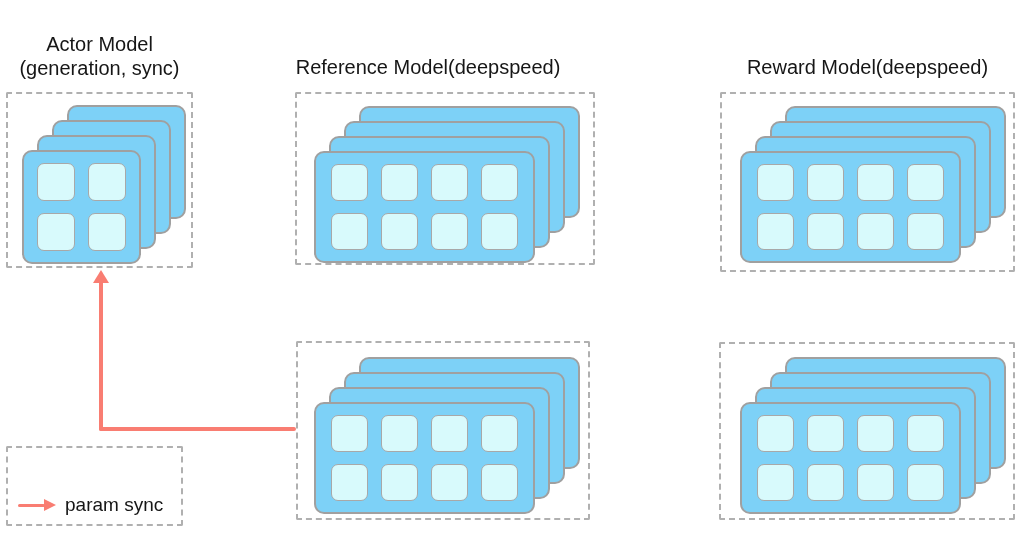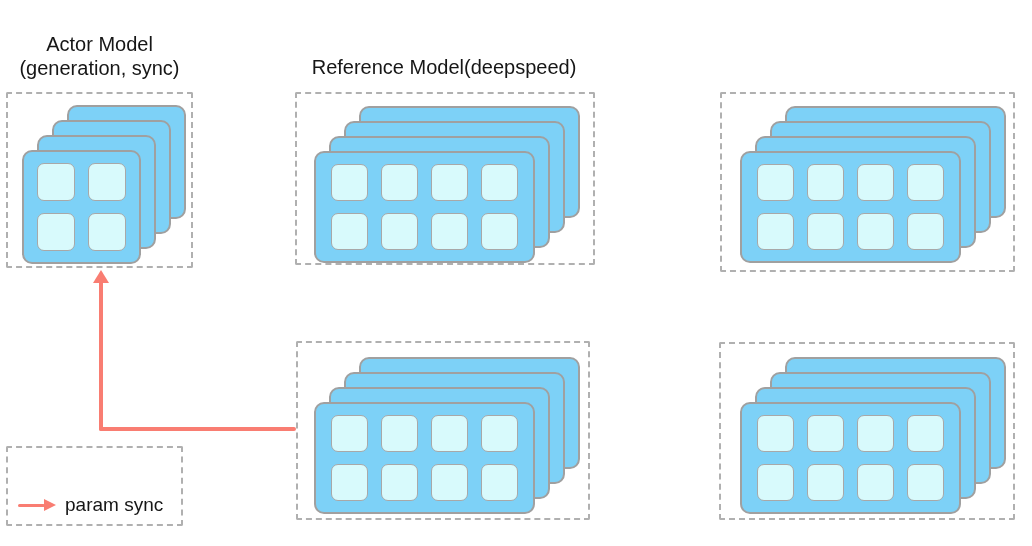--- a/index.html
+++ b/index.html
@@ -70,21 +70,21 @@
     border-radius: 7px;
   }
   
   #stack-actor-vllm .card { width: 119px; height: 114px; }
 
   
   #title-actor-vllm  { left: 6px;   top: 7px;   width: 187px; }
   #box-actor-vllm    { left: 6px;   top: 67px;  width: 187px; height: 176px; }
   #stack-actor-vllm  { left: 14px;  top: 56px; }
 
-  #title-reference   { left: 294px; top: 30px;  width: 300px; }
+  #title-reference   { left: 278px; top: 30px;  width: 300px; }
   #box-reference     { left: 295px; top: 67px;  width: 300px; height: 173px; }
   #stack-reference   { left: 17px;  top: 57px; }
 
   #title-reward      { left: 720px; top: 30px;  width: 295px; }
   #box-reward        { left: 720px; top: 67px;  width: 295px; height: 180px; }
   #stack-reward      { left: 18px;  top: 57px; }
 
   #box-actor-ds      { left: 296px; top: 316px; width: 294px; height: 179px; }
   #stack-actor-ds    { left: 16px;  top: 59px; }
   #title-actor-ds    { left: 296px; top: 503px; width: 294px; }
@@ -167,20 +167,21 @@
           <div class="cell"></div>
           <div class="cell"></div>
           <div class="cell"></div>
           <div class="cell"></div>
           <div class="cell"></div>
           <div class="cell"></div>
         </div>
       </div>
   </div>
 
+  <div class="group-title" id="title-reward">Reward Model(deepspeed)</div>
   <div class="dashed-box" id="box-reward">
     <div class="stack" id="stack-reward">
         <div class="card" style="left: 45px; top: -45px; z-index: 1;"></div>
         <div class="card" style="left: 30px; top: -30px; z-index: 2;"></div>
         <div class="card" style="left: 15px; top: -15px; z-index: 3;"></div>
         <div class="card front cols4" style="left: 0px; top: 0px; z-index: 4;">
           <div class="cell"></div>
           <div class="cell"></div>
           <div class="cell"></div>
           <div class="cell"></div>

